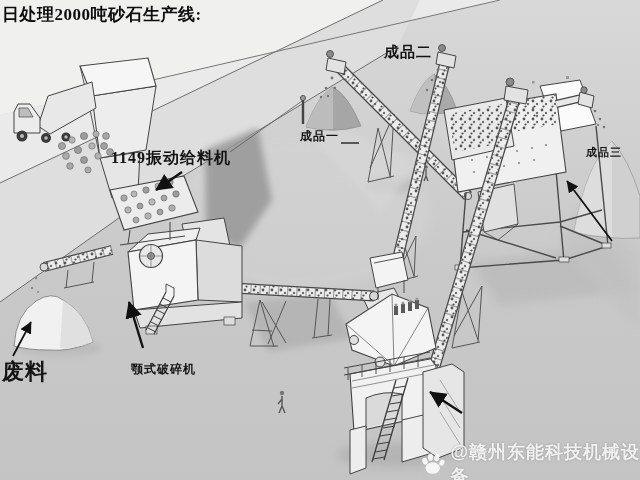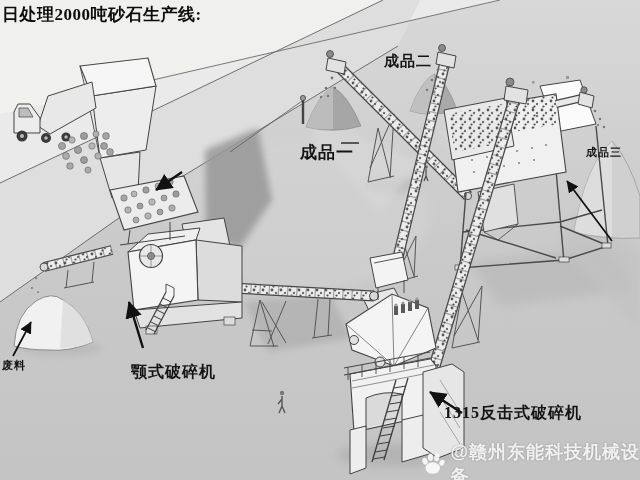--- a/index.html
+++ b/index.html
@@ -329,34 +329,34 @@
     <path d="M426,169 L426,176 M426,176 L424,181 M426,176 L428,181"></path>
   </g>
   <g fill="#9a9a9a">
     <rect x="532" y="81" width="2.5" height="2.5"></rect>
         <rect x="566" y="76" width="3" height="3"></rect>
   </g>
 </svg>
 
 <div class="lbl title" style="left:2px;top:5px">日处理2000吨砂石生产线:</div>
 
-
-<div class="lbl" style="left:300px;top:143px;font-size:17px">成品一</div>
-
-<div class="lbl" style="left:384px;top:53px;font-size:15px">成品二</div>
+<div class="lbl" style="left:111px;top:149px">1149振动给料机</div>
+
+<div class="lbl" style="left:300px;top:130px;font-size:12px">成品一</div>
+
+<div class="lbl" style="left:384px;top:44px;font-size:15px">成品二</div>
 
 <div class="lbl" style="left:586px;top:146px;font-size:11px">成品三</div>
 
 
-<div class="lbl" style="left:131px;top:363px;font-size:16px">颚式破碎机</div>
-
-<div class="lbl" style="left:444px;top:404px">1315反击式破碎机</div>
-
-
-<div class="lbl" style="left:2px;top:359px;font-size:11px">废料</div>
+<div class="lbl" style="left:131px;top:363px;font-size:12px">颚式破碎机</div>
+
+
+
+<div class="lbl" style="left:2px;top:359px;font-size:22px">废料</div>
 
 <div class="watermark">
   <svg class="paw" width="28" height="26" viewBox="0 0 28 26" fill="rgba(253,253,253,0.88)">
     <ellipse cx="14" cy="17.5" rx="8" ry="6.3"></ellipse>
     <ellipse cx="5.5" cy="10" rx="2.9" ry="3.8" transform="rotate(-18 5.5 10)"></ellipse>
     <ellipse cx="11.5" cy="5.5" rx="2.8" ry="4"></ellipse>
     <ellipse cx="18.5" cy="6" rx="2.8" ry="4" transform="rotate(10 18.5 6)"></ellipse>
     <ellipse cx="24.2" cy="11.5" rx="2.7" ry="3.4" transform="rotate(26 24.2 11.5)"></ellipse>
   </svg>
   <span>@赣州东能科技机械设备</span>

